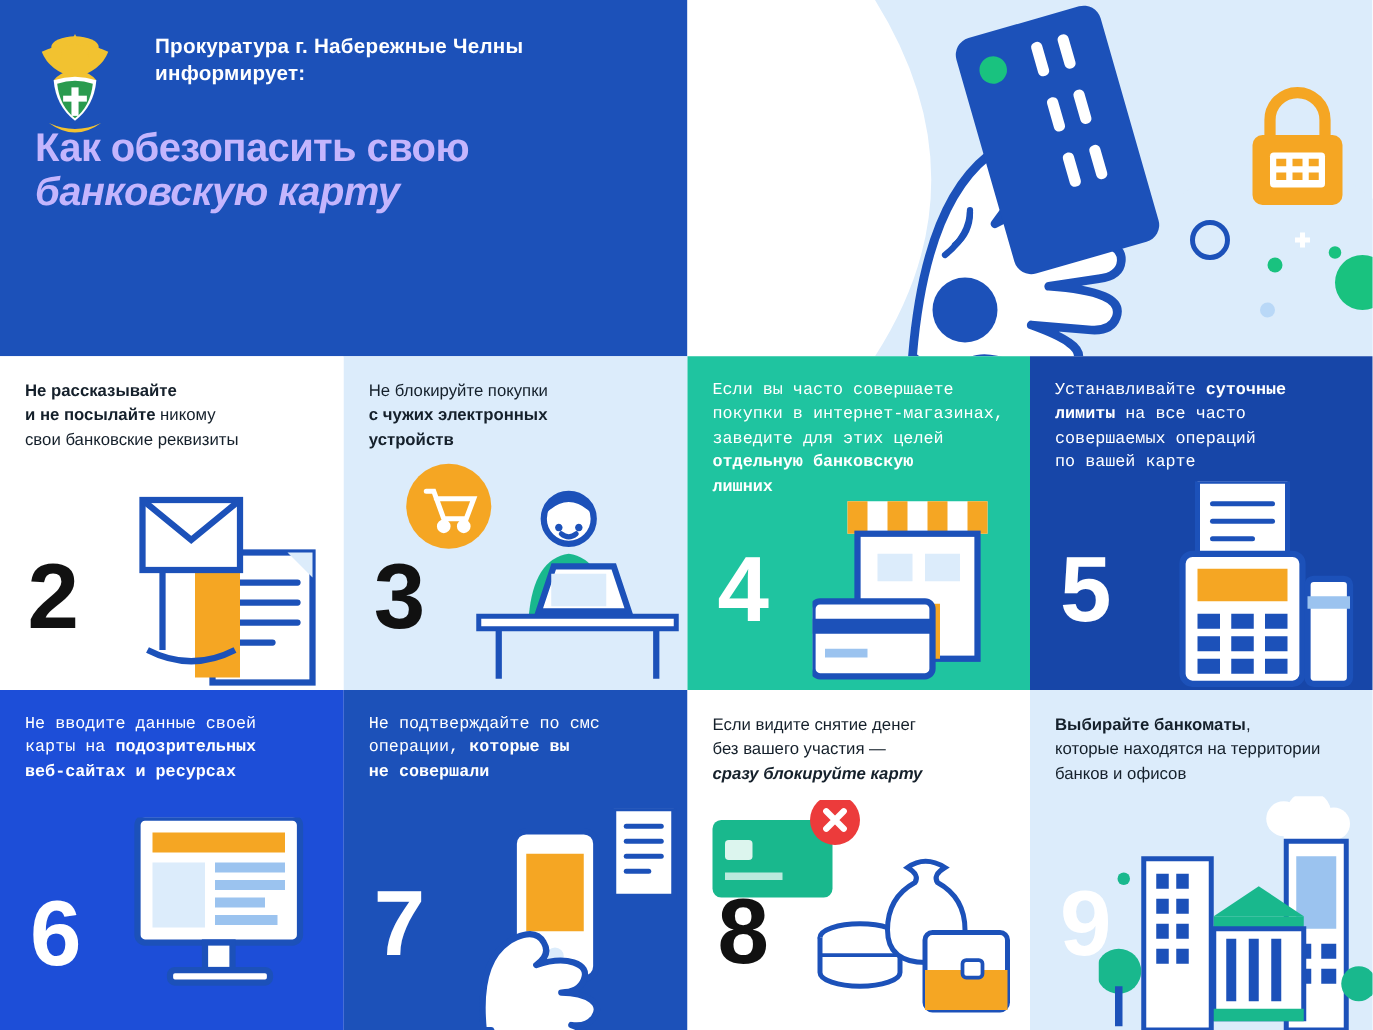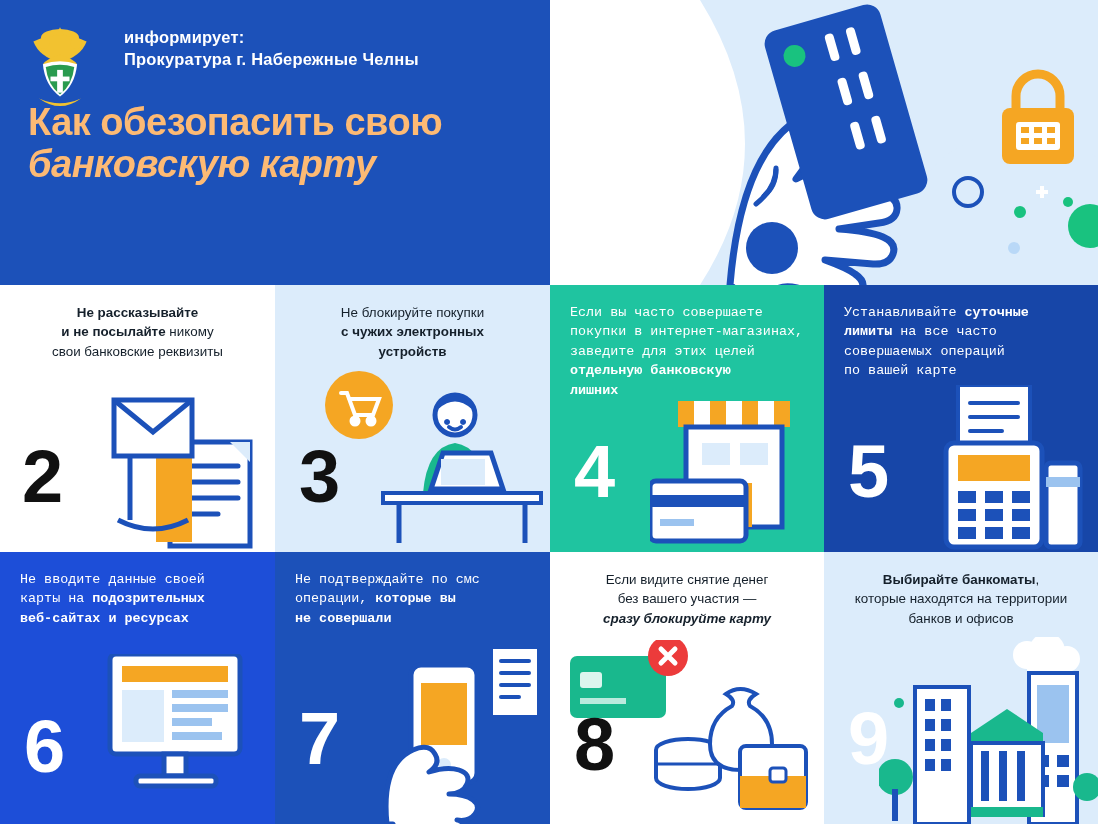--- a/index.html
+++ b/index.html
@@ -38,23 +38,23 @@
   .org-line{
     margin-left:96px;
     color:#ffffff;
     font-weight:bold;
     font-size:16.5px;
     line-height:1.35;
     letter-spacing:.2px;
   }
   .title{
     margin-top:30px;
-    color:#fdba74;
+    color:#c4b5fd;
     font-weight:bold;
-    font-size:38px;
+    font-size:32px;
     line-height:1.12;
     letter-spacing:-0.5px;
   }
   .title .ital{font-style:italic;display:block;}
 
   
   .item1{
     grid-column:3 / span 1;
     background:#ffffff;
     padding:18px 14px 0 18px;
@@ -78,21 +78,21 @@
   .hero-art{
     position:absolute;left:550px;top:0;width:548px;height:285px;
     pointer-events:none;
   }
 
   
   .tile{padding:18px 20px 0 20px;box-sizing:border-box;position:relative;}
   .tile .txt{
     font-size:13.4px;line-height:1.45;position:relative;z-index:3;
   }
-  .txt.dark{color:#15202b;text-align:center;}
+  .txt.dark{color:#15202b;}
   .txt.white{color:#ffffff;font-family:Liberation Mono, monospace;}
   .txt b{font-weight:bold;}
   .txt .bi{font-weight:bold;font-style:italic;}
 
   .num{
     position:absolute;
     font-weight:bold;
     line-height:1;
     z-index:4;
     font-size:74px;
@@ -118,22 +118,22 @@
       <circle cx="57" cy="22" r="6" fill="#f2c230"></circle>
       <path d="M40 34 q-14 4 -18 10 q8 4 18 4 q10 0 18 -4 q-4 -6 -18 -10 z" fill="#f2c230"></path>
       <path d="M22 44 q18 -6 36 0 q-2 22 -18 34 q-16 -12 -18 -34 z" fill="#ffffff"></path>
       <path d="M25 47 q15 -5 30 0 q-2 19 -15 29 q-13 -10 -15 -29 z" fill="#2a9b4f"></path>
       <rect x="37" y="50" width="6" height="24" fill="#ffffff"></rect>
       <rect x="30" y="57" width="20" height="5" fill="#ffffff"></rect>
       <path d="M18 80 q22 10 44 0 q-22 16 -44 0 z" fill="#f2c230"></path>
     </svg>
 
     <div class="org-line">
+      <div>Прокуратура г. Набережные Челны</div>
       <div>информирует:</div>
-      <div>Прокуратура г. Набережные Челны</div>
     </div>
 
     <div class="title">
       <span>Как обезопасить свою</span>
       <span class="ital">банковскую карту</span>
     </div>
   </div>
 
   <div class="cell bg-white item1">
     <div class="num-big">1</div>

